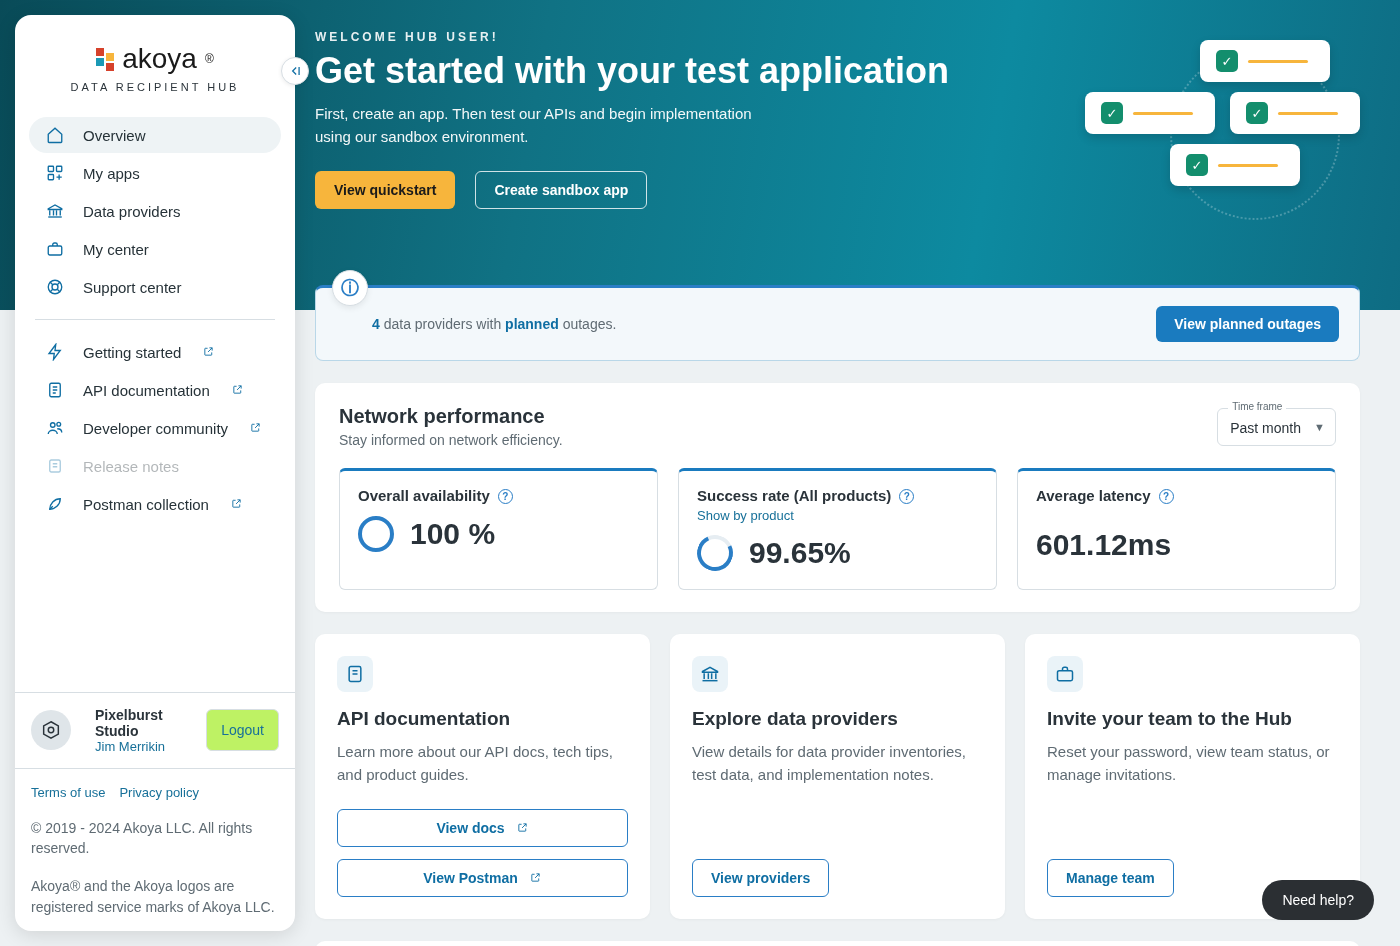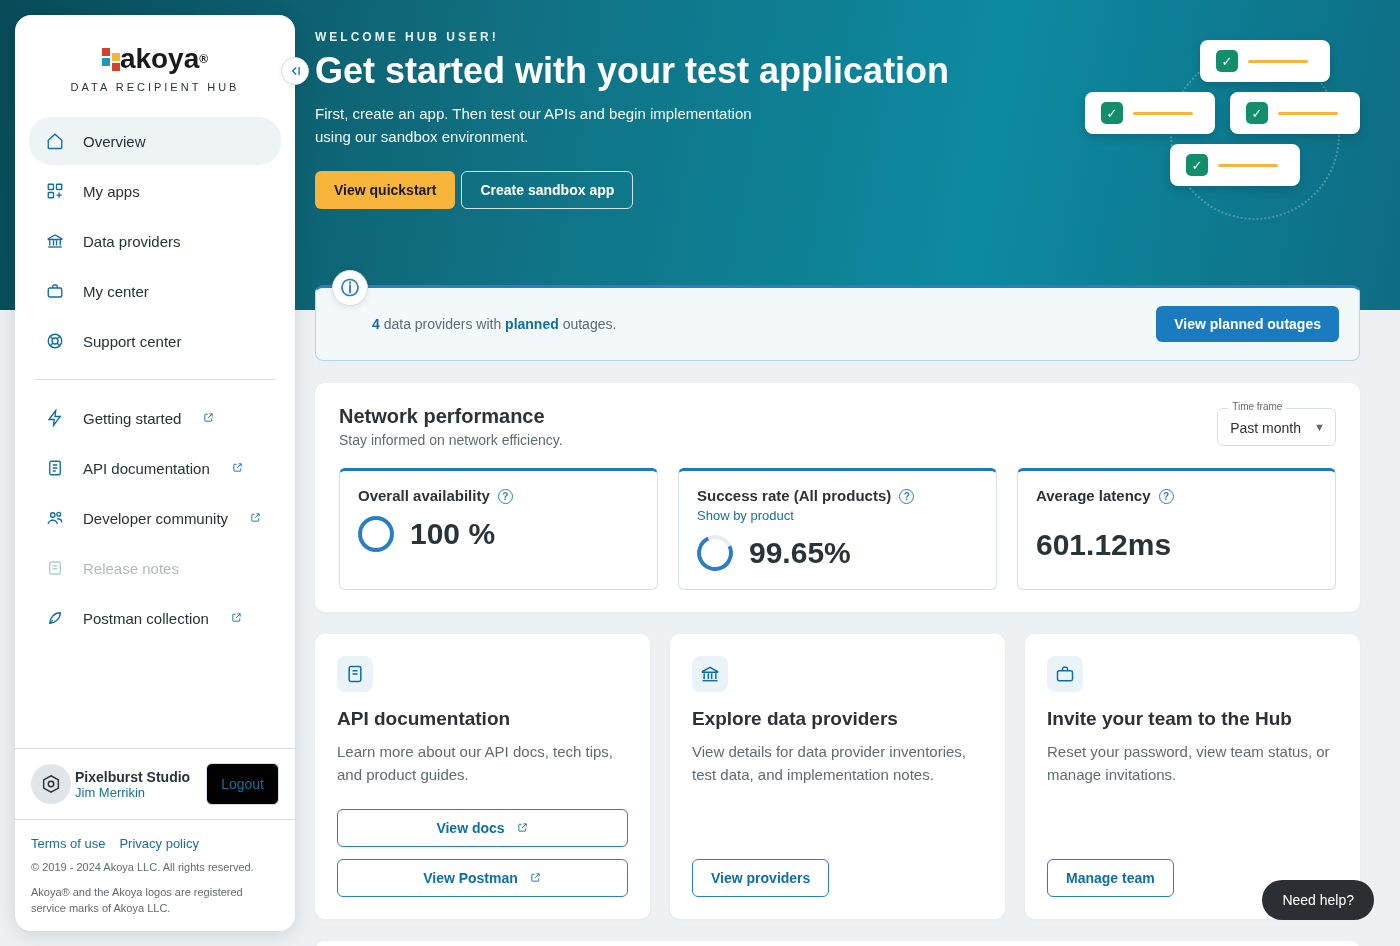--- a/index.html
+++ b/index.html
@@ -43,89 +43,89 @@
     position:absolute;top:42px;right:-14px;width:28px;height:28px;
     border-radius:50%;background:#fff;border:1px solid var(--border);
     display:flex;align-items:center;justify-content:center;
     color:var(--blue);font-size:14px;cursor:pointer;
     box-shadow:0 1px 4px rgba(0,0,0,.08);
   }
   .logo-block{
     padding:28px 20px 16px;text-align:center;
   }
   .logo{
-    display:flex;align-items:center;justify-content:center;
-    font-size:28px;font-weight:700;color:#1a1a1a;
+    display:flex;align-items:center;justify-content:center;gap:8px;
+    font-size:28px;font-weight:400;color:#1a1a1a;
   }
   .logo-mark{display:flex;gap:2px;}
   .logo-mark .sq{width:8px;height:8px;}
   .logo-sub{
     margin-top:6px;font-size:11px;letter-spacing:3px;color:#2a333a;
   }
   .nav-scroll{
     flex:1 1 auto;
     overflow-y:auto;
     padding:6px 10px 0 10px;
     position:relative;
   }
   
   .nav-scroll::-webkit-scrollbar{width:6px;}
   .nav-scroll::-webkit-scrollbar-thumb{background:#c3ccd2;border-radius:3px;}
   .nav-item{
     display:flex;align-items:center;gap:18px;
-    padding:14px 16px;border-radius:22px;
+    padding:8px 16px;border-radius:22px;
     color:#263238;font-size:15px;
     cursor:pointer;margin:2px 4px;
   }
   .nav-item.active{background:#eef3f5;}
   .nav-icon{width:20px;height:20px;flex:0 0 20px;color:var(--blue);display:flex;align-items:center;justify-content:center;}
   .ext-icon{margin-left:4px;color:var(--blue);width:12px;height:12px;flex:0 0 12px;}
   .nav-divider{height:1px;background:var(--border);margin:14px 10px;}
   .sidebar-bottom{
     border-top:1px solid var(--border);
   }
   .user-row{
-    display:flex;align-items:center;gap:4px;padding:14px 16px;
+    display:flex;align-items:center;gap:24px;padding:14px 16px;
   }
   .avatar{
     width:40px;height:40px;border-radius:50%;background:#dfe5e9;
     display:flex;align-items:center;justify-content:center;color:#2a333a;
   }
   .user-info{flex:1;min-width:0;}
   .user-name{font-size:14px;font-weight:600;}
   .user-sub{font-size:13px;color:var(--link);}
   .logout-btn{
     padding:12px 14px;border:1px solid var(--border);border-radius:6px;
-    background:#000000;color:var(--link);font-size:14px;cursor:pointer;
+    background:#bef264;color:var(--link);font-size:14px;cursor:pointer;
   }
   .legal{
     padding:6px 16px 14px;border-top:1px solid var(--border);
   }
   .legal-links{padding-top:10px;display:flex;gap:14px;font-size:13px;}
   .legal-links span{color:var(--link);cursor:pointer;}
-  .legal-text{font-size:11px;color:#5f6b73;margin-top:9px;line-height:1.45;}
+  .legal-text{font-size:14px;color:#5f6b73;margin-top:18px;line-height:1.45;}
 
   
   .main{
     position:absolute;left:315px;right:40px;top:30px;bottom:0;
     overflow:visible;
   }
   .hero{
     color:#fff;position:relative;min-height:225px;
   }
   .welcome{
     font-size:12px;letter-spacing:3px;font-weight:600;opacity:.9;
   }
   .hero h1{
     margin:6px 0 10px;font-size:36px;font-weight:700;
   }
   .hero p{
     margin:0;max-width:440px;font-size:15px;line-height:1.55;opacity:.95;
   }
-  .hero-btns{margin-top:22px;display:flex;gap:6px;}
+  .hero-btns{margin-top:22px;display:flex;gap:20px;}
   .btn{
     padding:10px 18px;border-radius:6px;font-size:14px;font-weight:600;
     cursor:pointer;border:1px solid transparent;
   }
   .btn-primary{background:var(--yellow);color:#1a1a1a;}
   .btn-outline{background:transparent;border-color:rgba(255,255,255,.8);color:#fff;}
 
   .hero-illus{
     position:absolute;right:-10px;top:-10px;width:360px;height:220px;
   }

